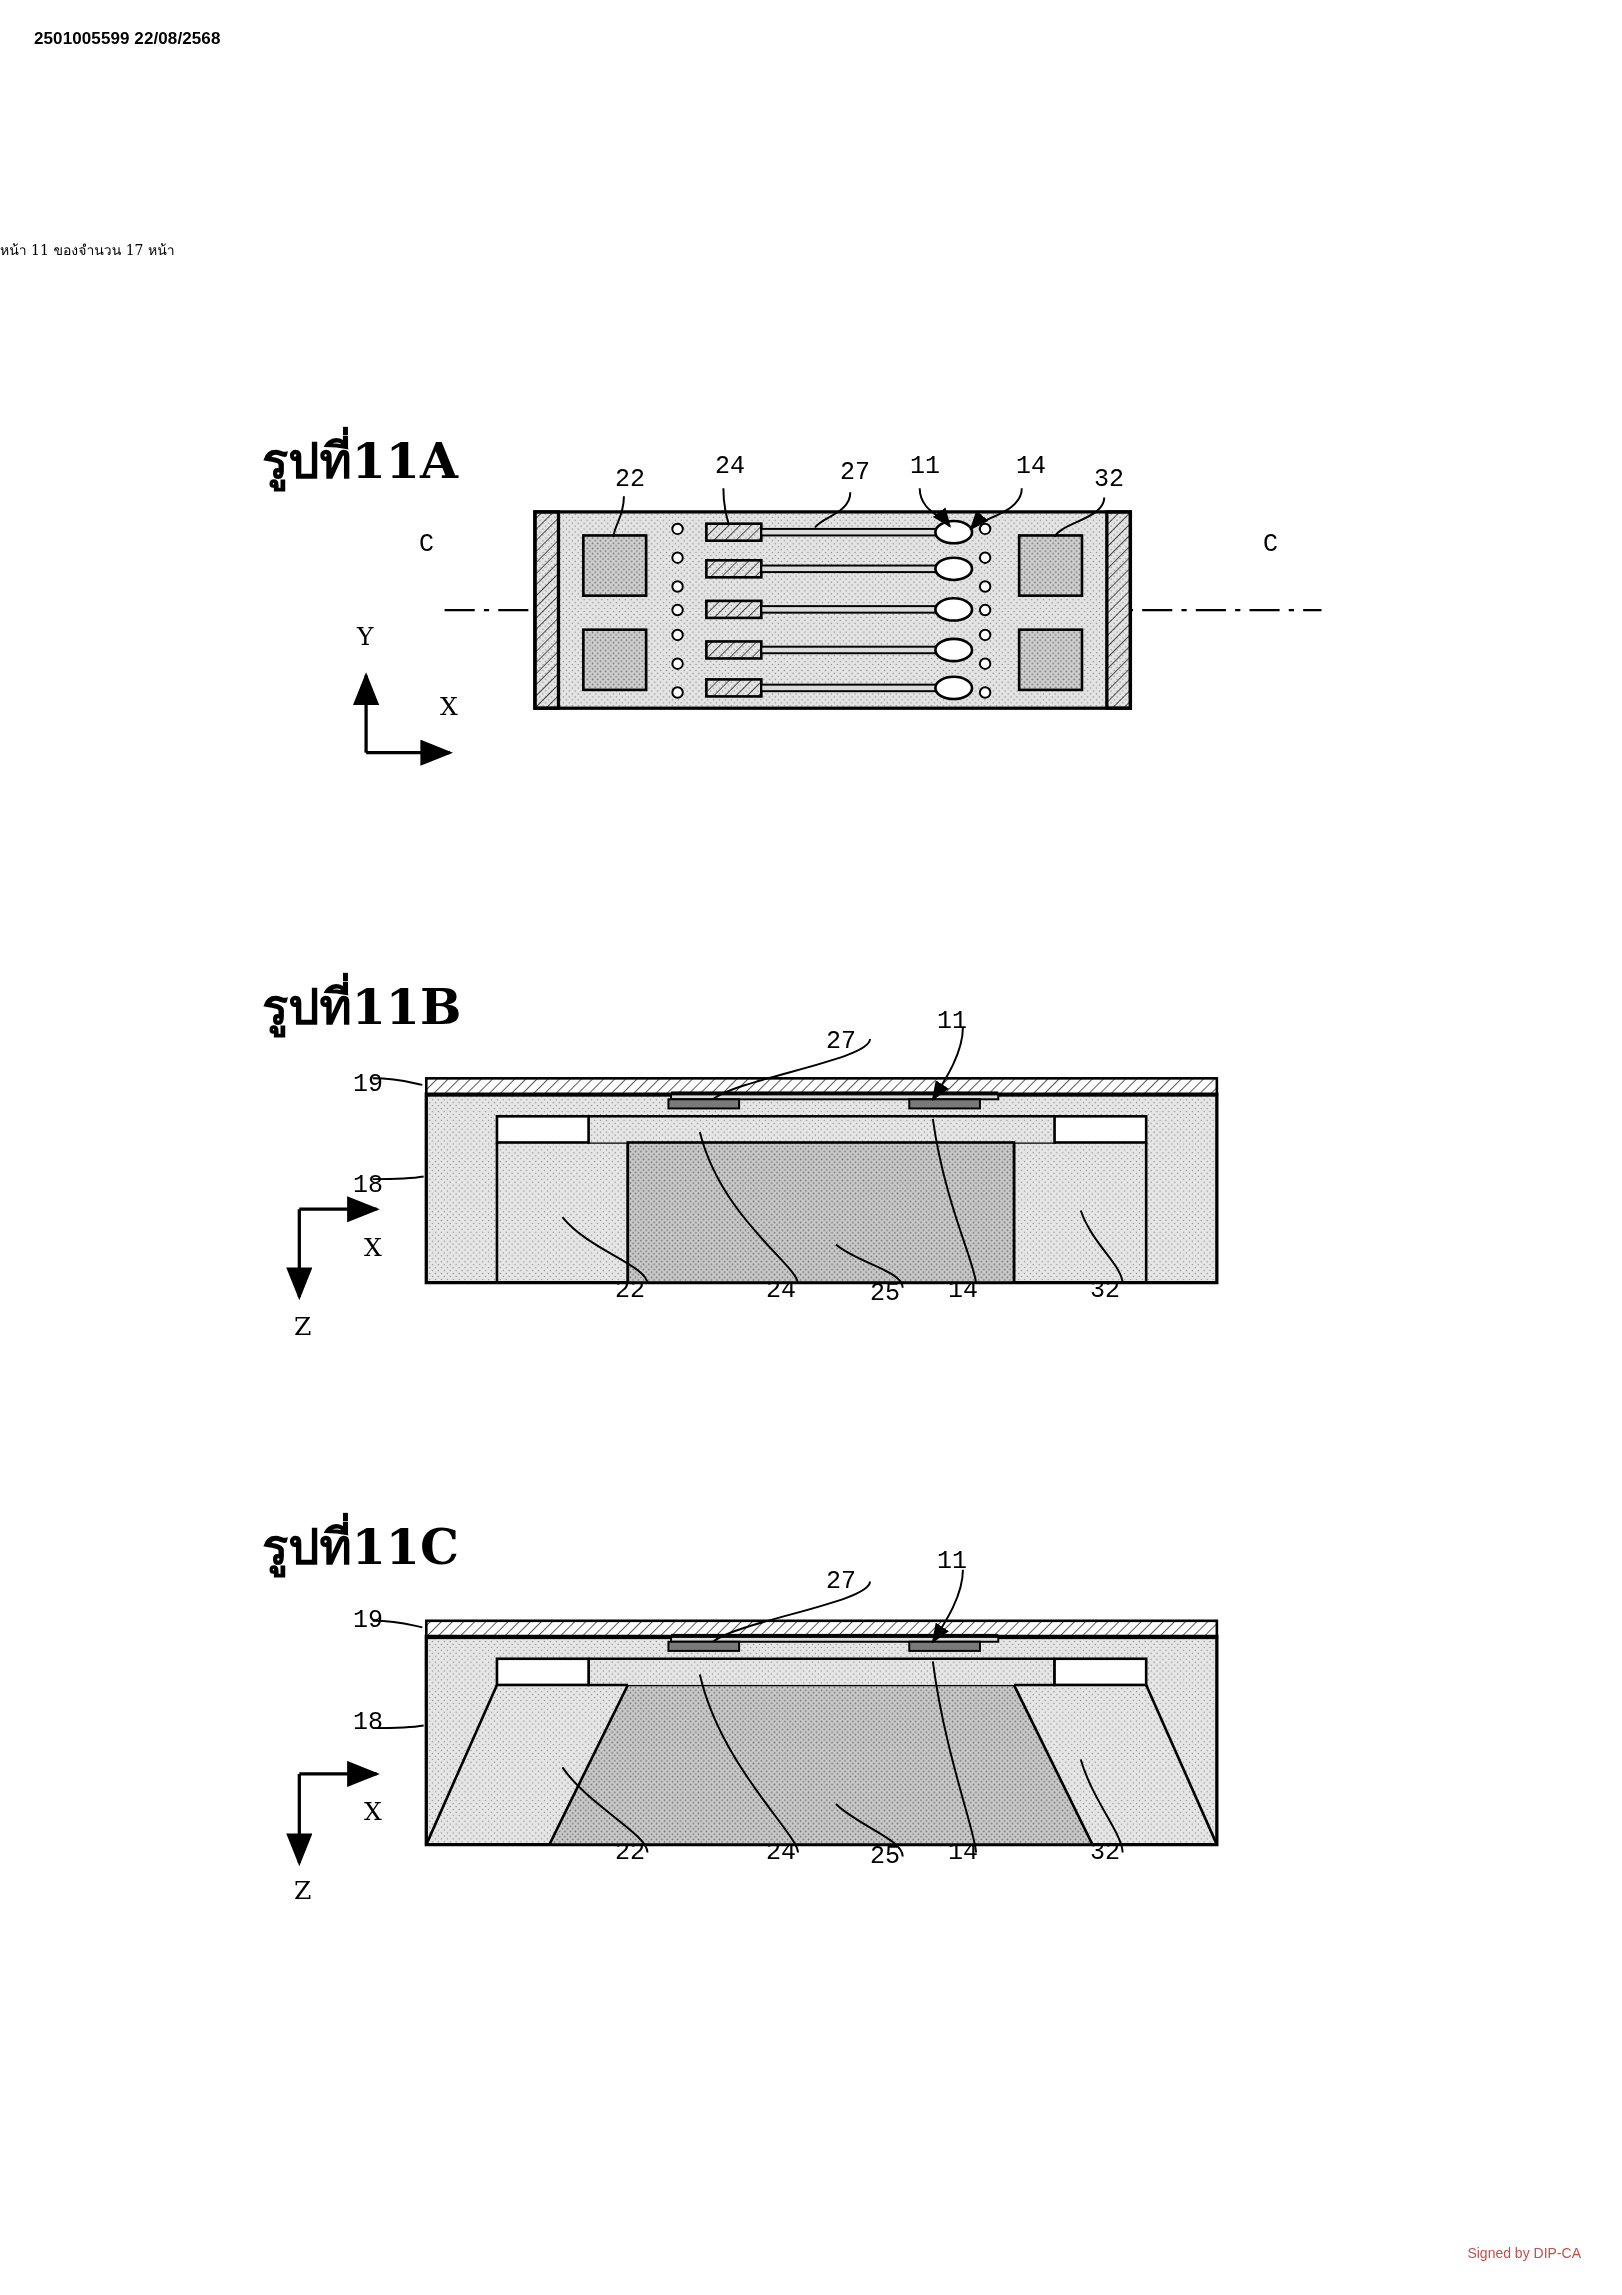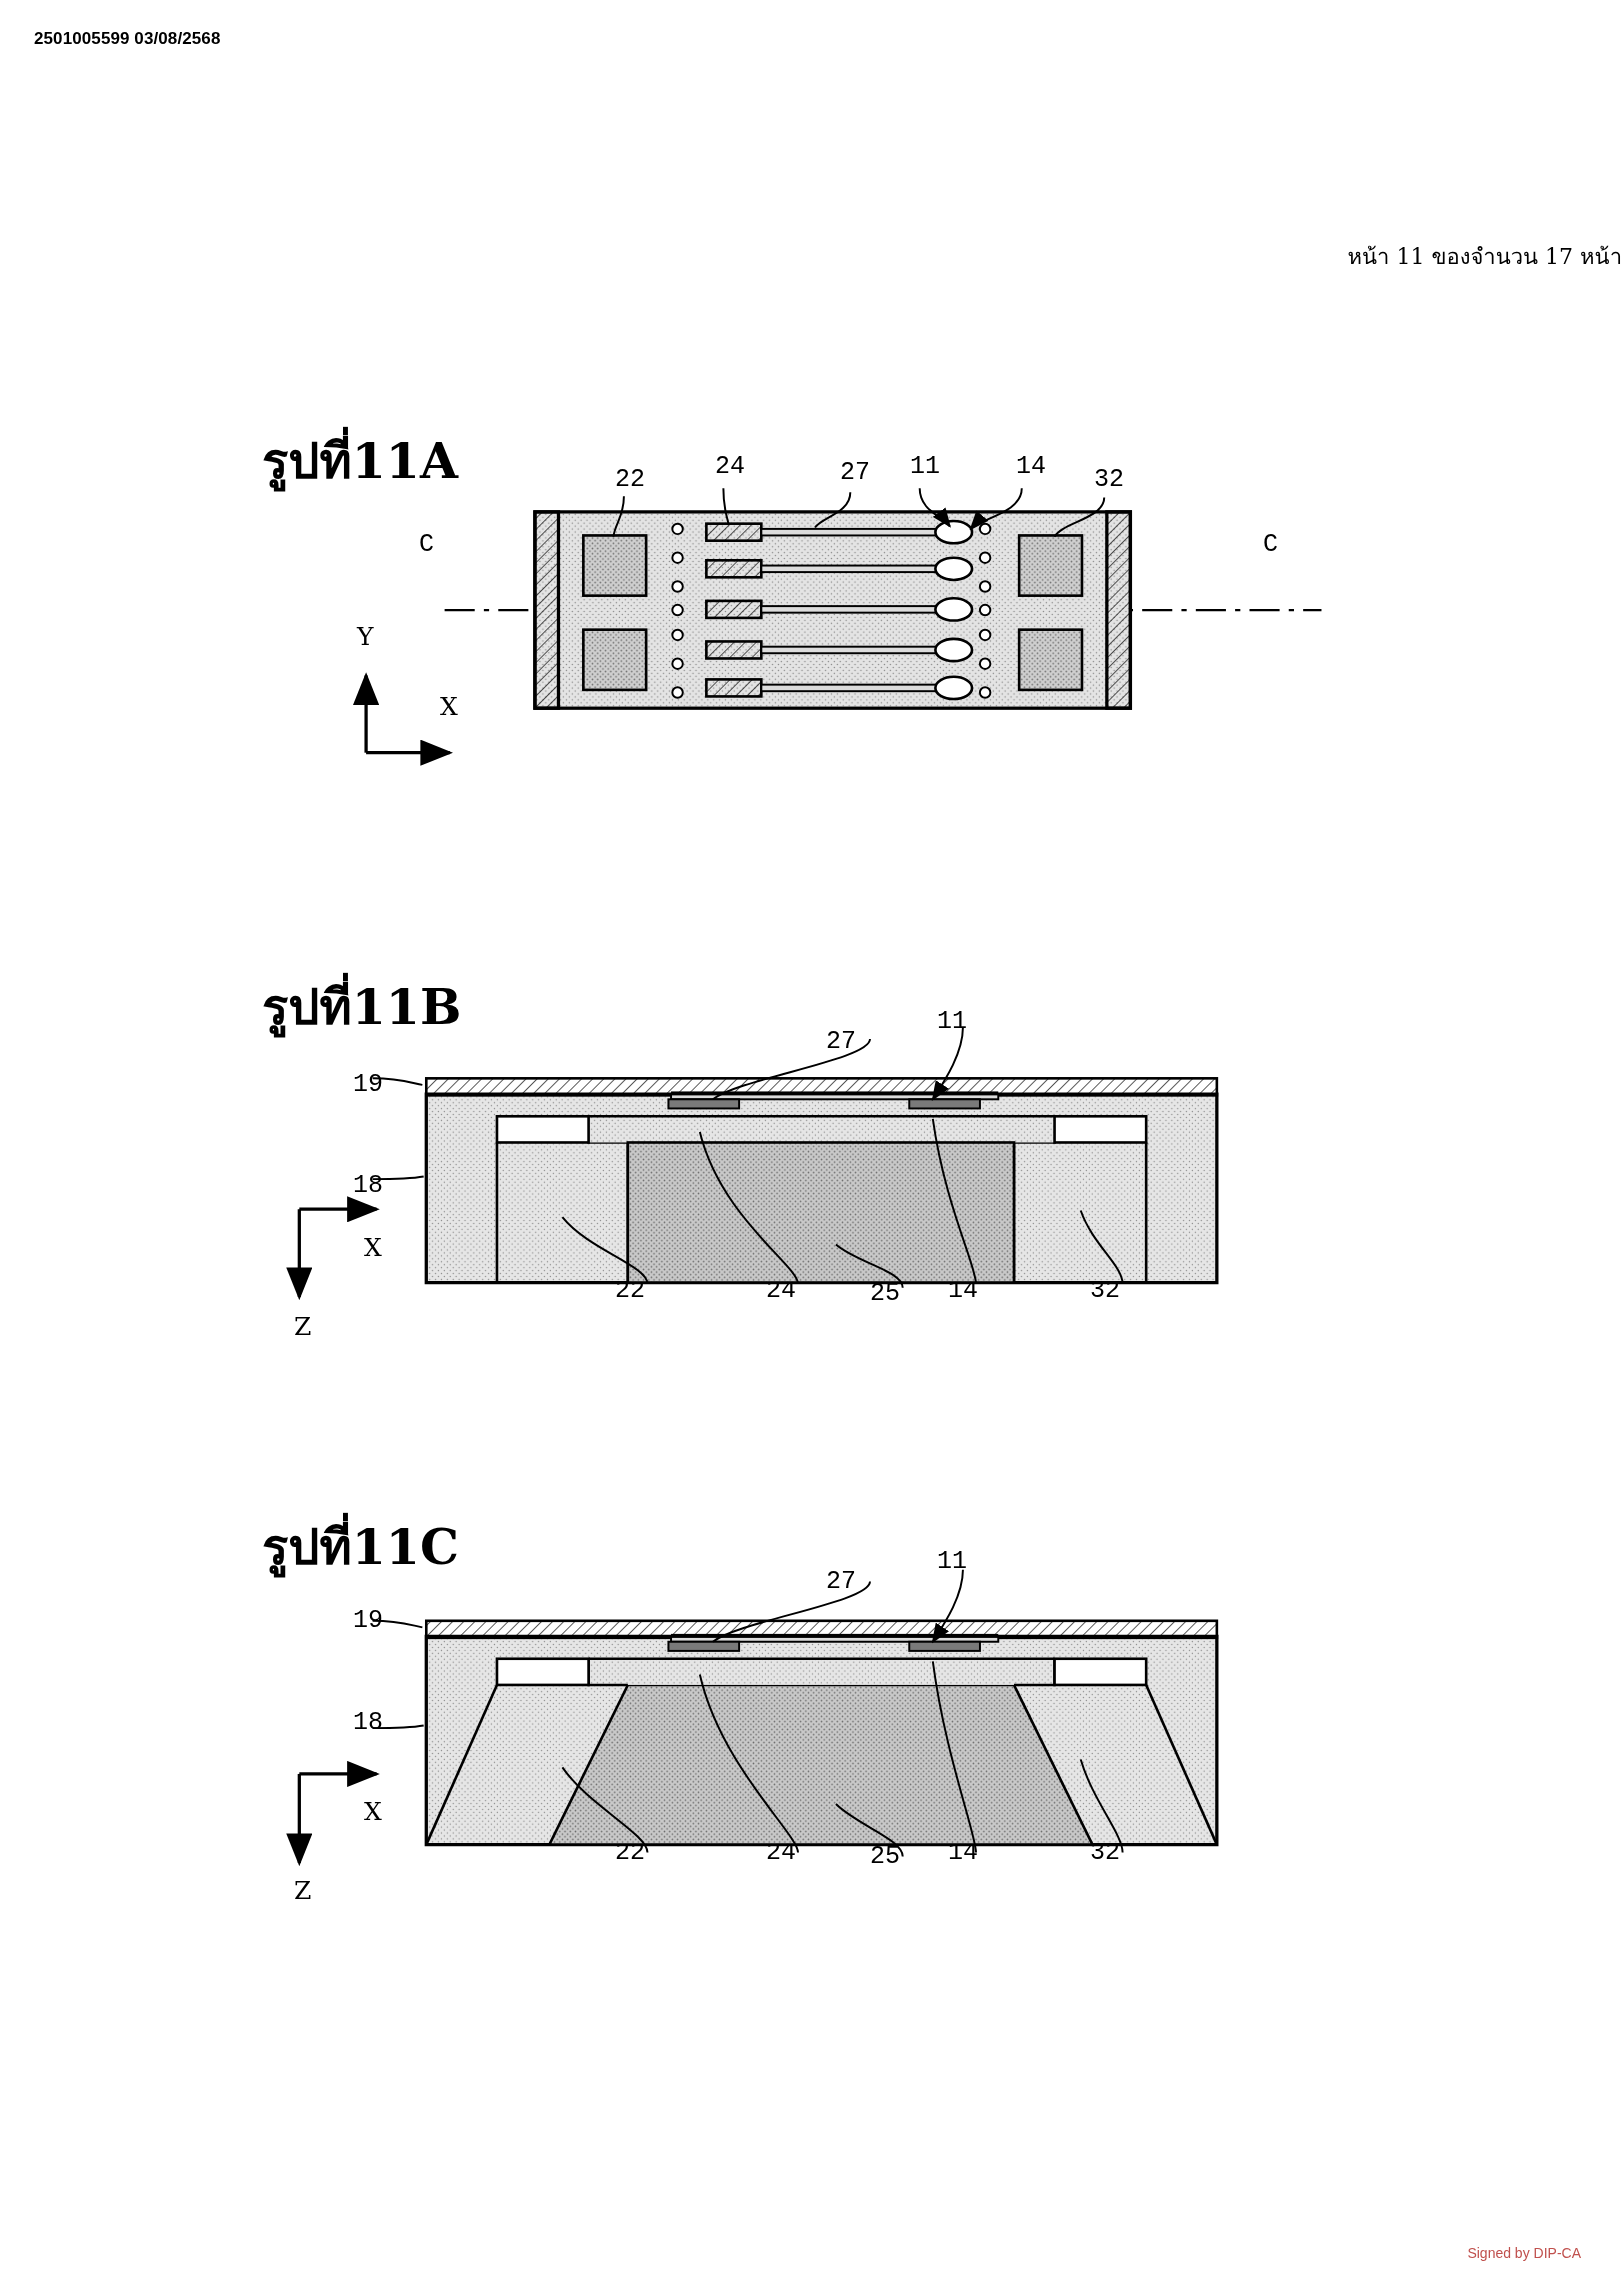--- a/index.html
+++ b/index.html
@@ -25,23 +25,23 @@
     font-weight: bold;
     font-size: 17px;
     letter-spacing: 0.1px;
   }
 
   .page-count {
     position: absolute;
     top: 239px;
     left: 0;
     width: 100%;
-    text-align: right;
+    text-align: left;
     font-family: "DejaVu Serif", serif;
-    font-size: 22px;
+    font-size: 14px;
   }
 
   .signed-by {
     position: absolute;
     bottom: 34px;
     right: 41px;
     font-family: "Liberation Sans", sans-serif;
     font-size: 14px;
     color: #c0504d;
   }
@@ -68,21 +68,21 @@
     font-family: "DejaVu Serif", serif;
     font-size: 25px;
   }
   svg { position: absolute; overflow: visible; }
 
   
 </style>
 </head>
 <body>
 
-<div class="doc-header">2501005599 03/08/2568</div>
+<div class="doc-header">2501005599 22/08/2568</div>
 <div class="page-count">หน้า 11 ของจำนวน 17 หน้า</div>
 
 <div class="figure" style="left:0; top:406px; width:1622px; height:458px;">
 
   <div class="fig-title" style="left:262px; top:16.4px;">รูปที่11A</div>
 
   <div class="lbl" style="left:615px; top:59px;">22</div>
   <div class="lbl" style="left:715px; top:46px;">24</div>
   <div class="lbl" style="left:840px; top:52px;">27</div>
   <div class="lbl" style="left:910px; top:46px;">11</div>

